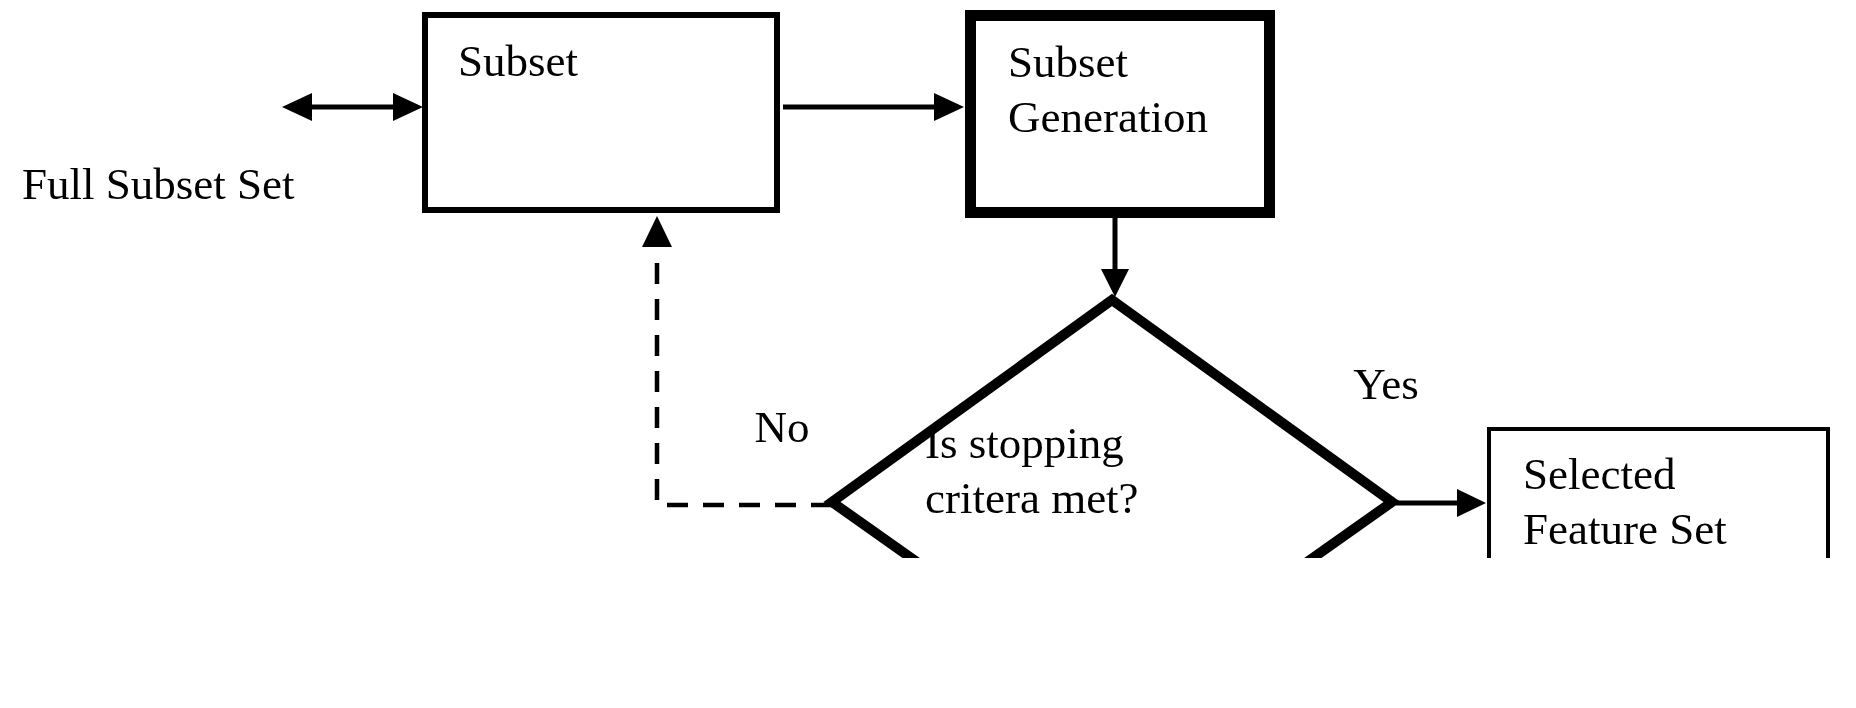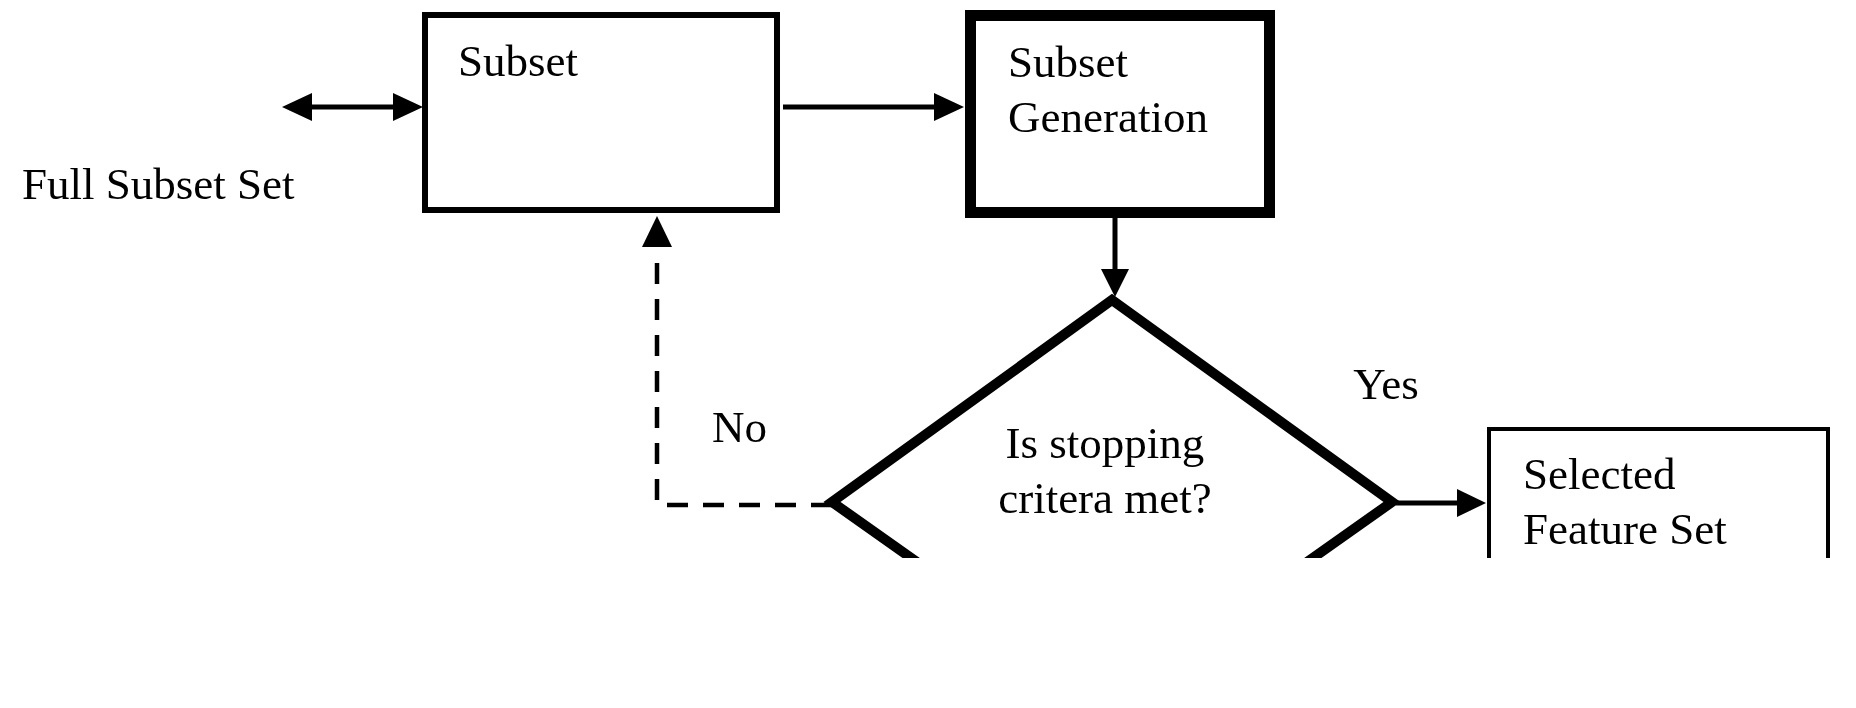--- a/index.html
+++ b/index.html
@@ -48,26 +48,25 @@
   }
   .line { display: block; }
   .free-label {
     position: absolute;
     font-size: 45px;
     line-height: 55px;
     white-space: nowrap;
   }
   .label-full-feature-set { left: 22px; top: 157px; }
   .label-yes { left: 1316px; top: 357px; width: 140px; text-align: center; }
-  .label-no  { left: 712px;  top: 400px; width: 140px; }
+  .label-no  { left: 712px;  top: 400px; width: 140px; text-align: center; }
   .diamond-label {
     position: absolute;
     left: 925px; top: 416px;
     width: 360px;
-    text-align: center;
     font-size: 45px;
     line-height: 55px;
   }
 </style>
 </head>
 <body>
 
 <div class="canvas">
 
   <svg class="connectors" viewBox="0 0 1856 708">

